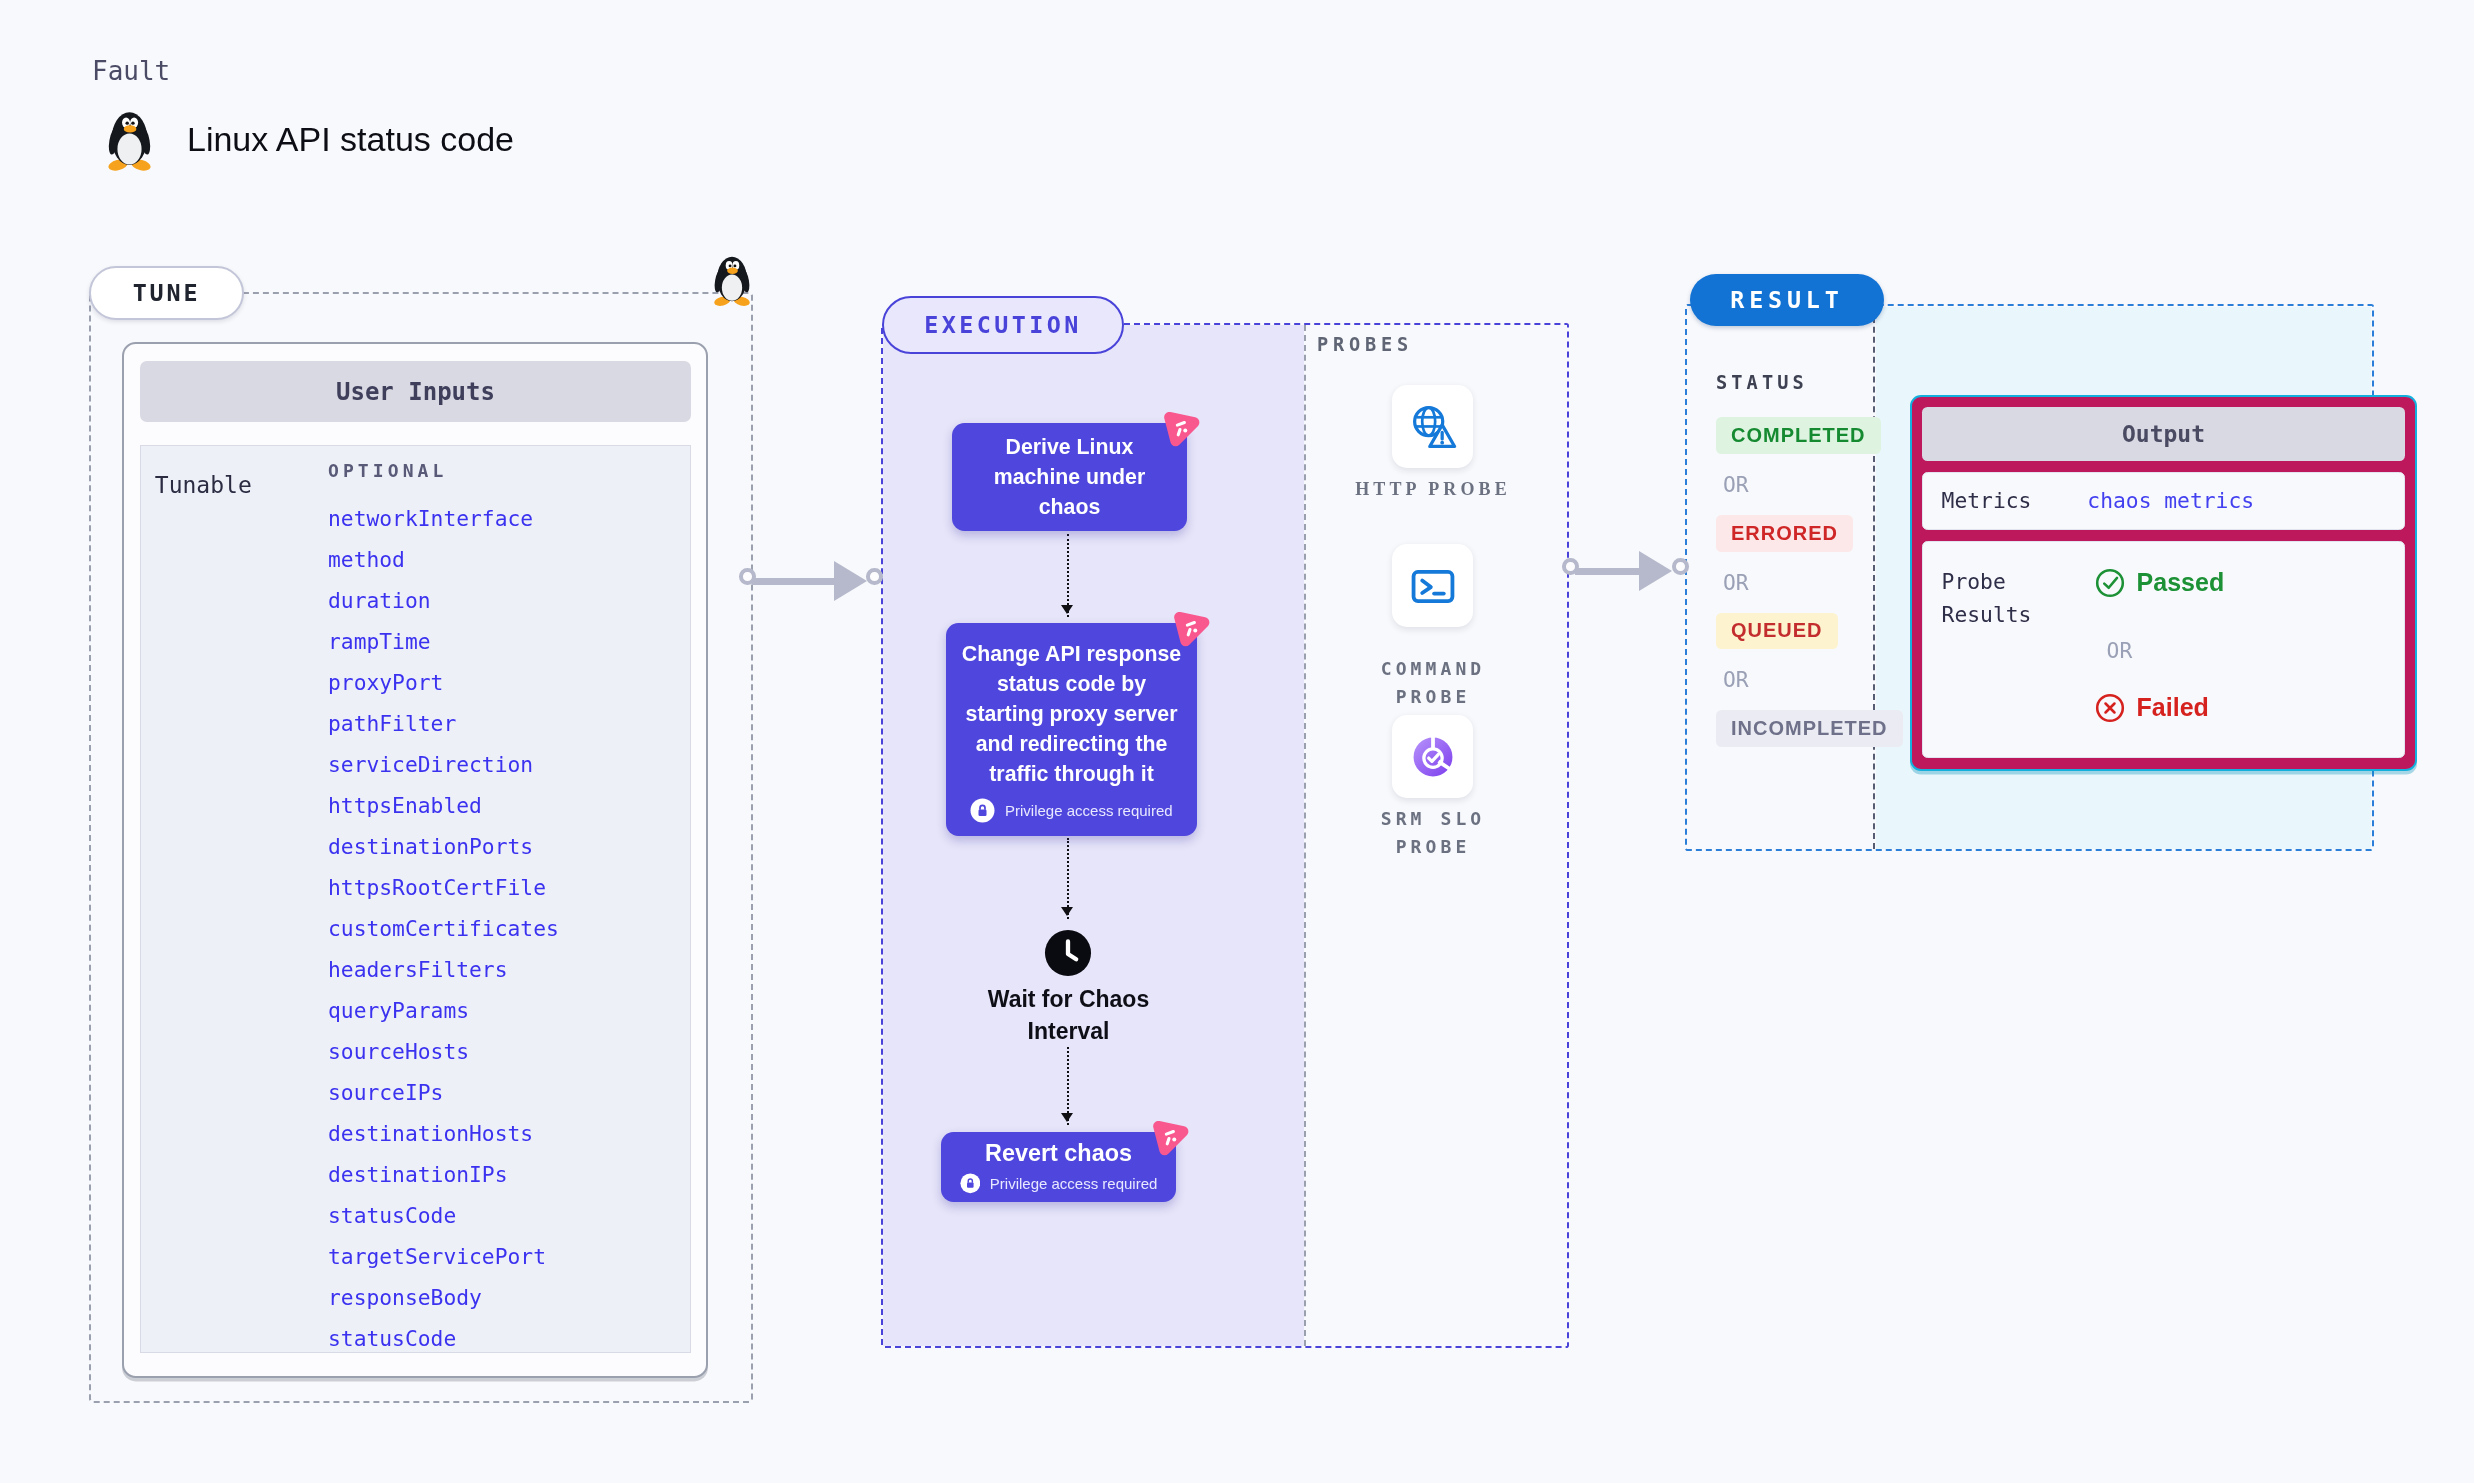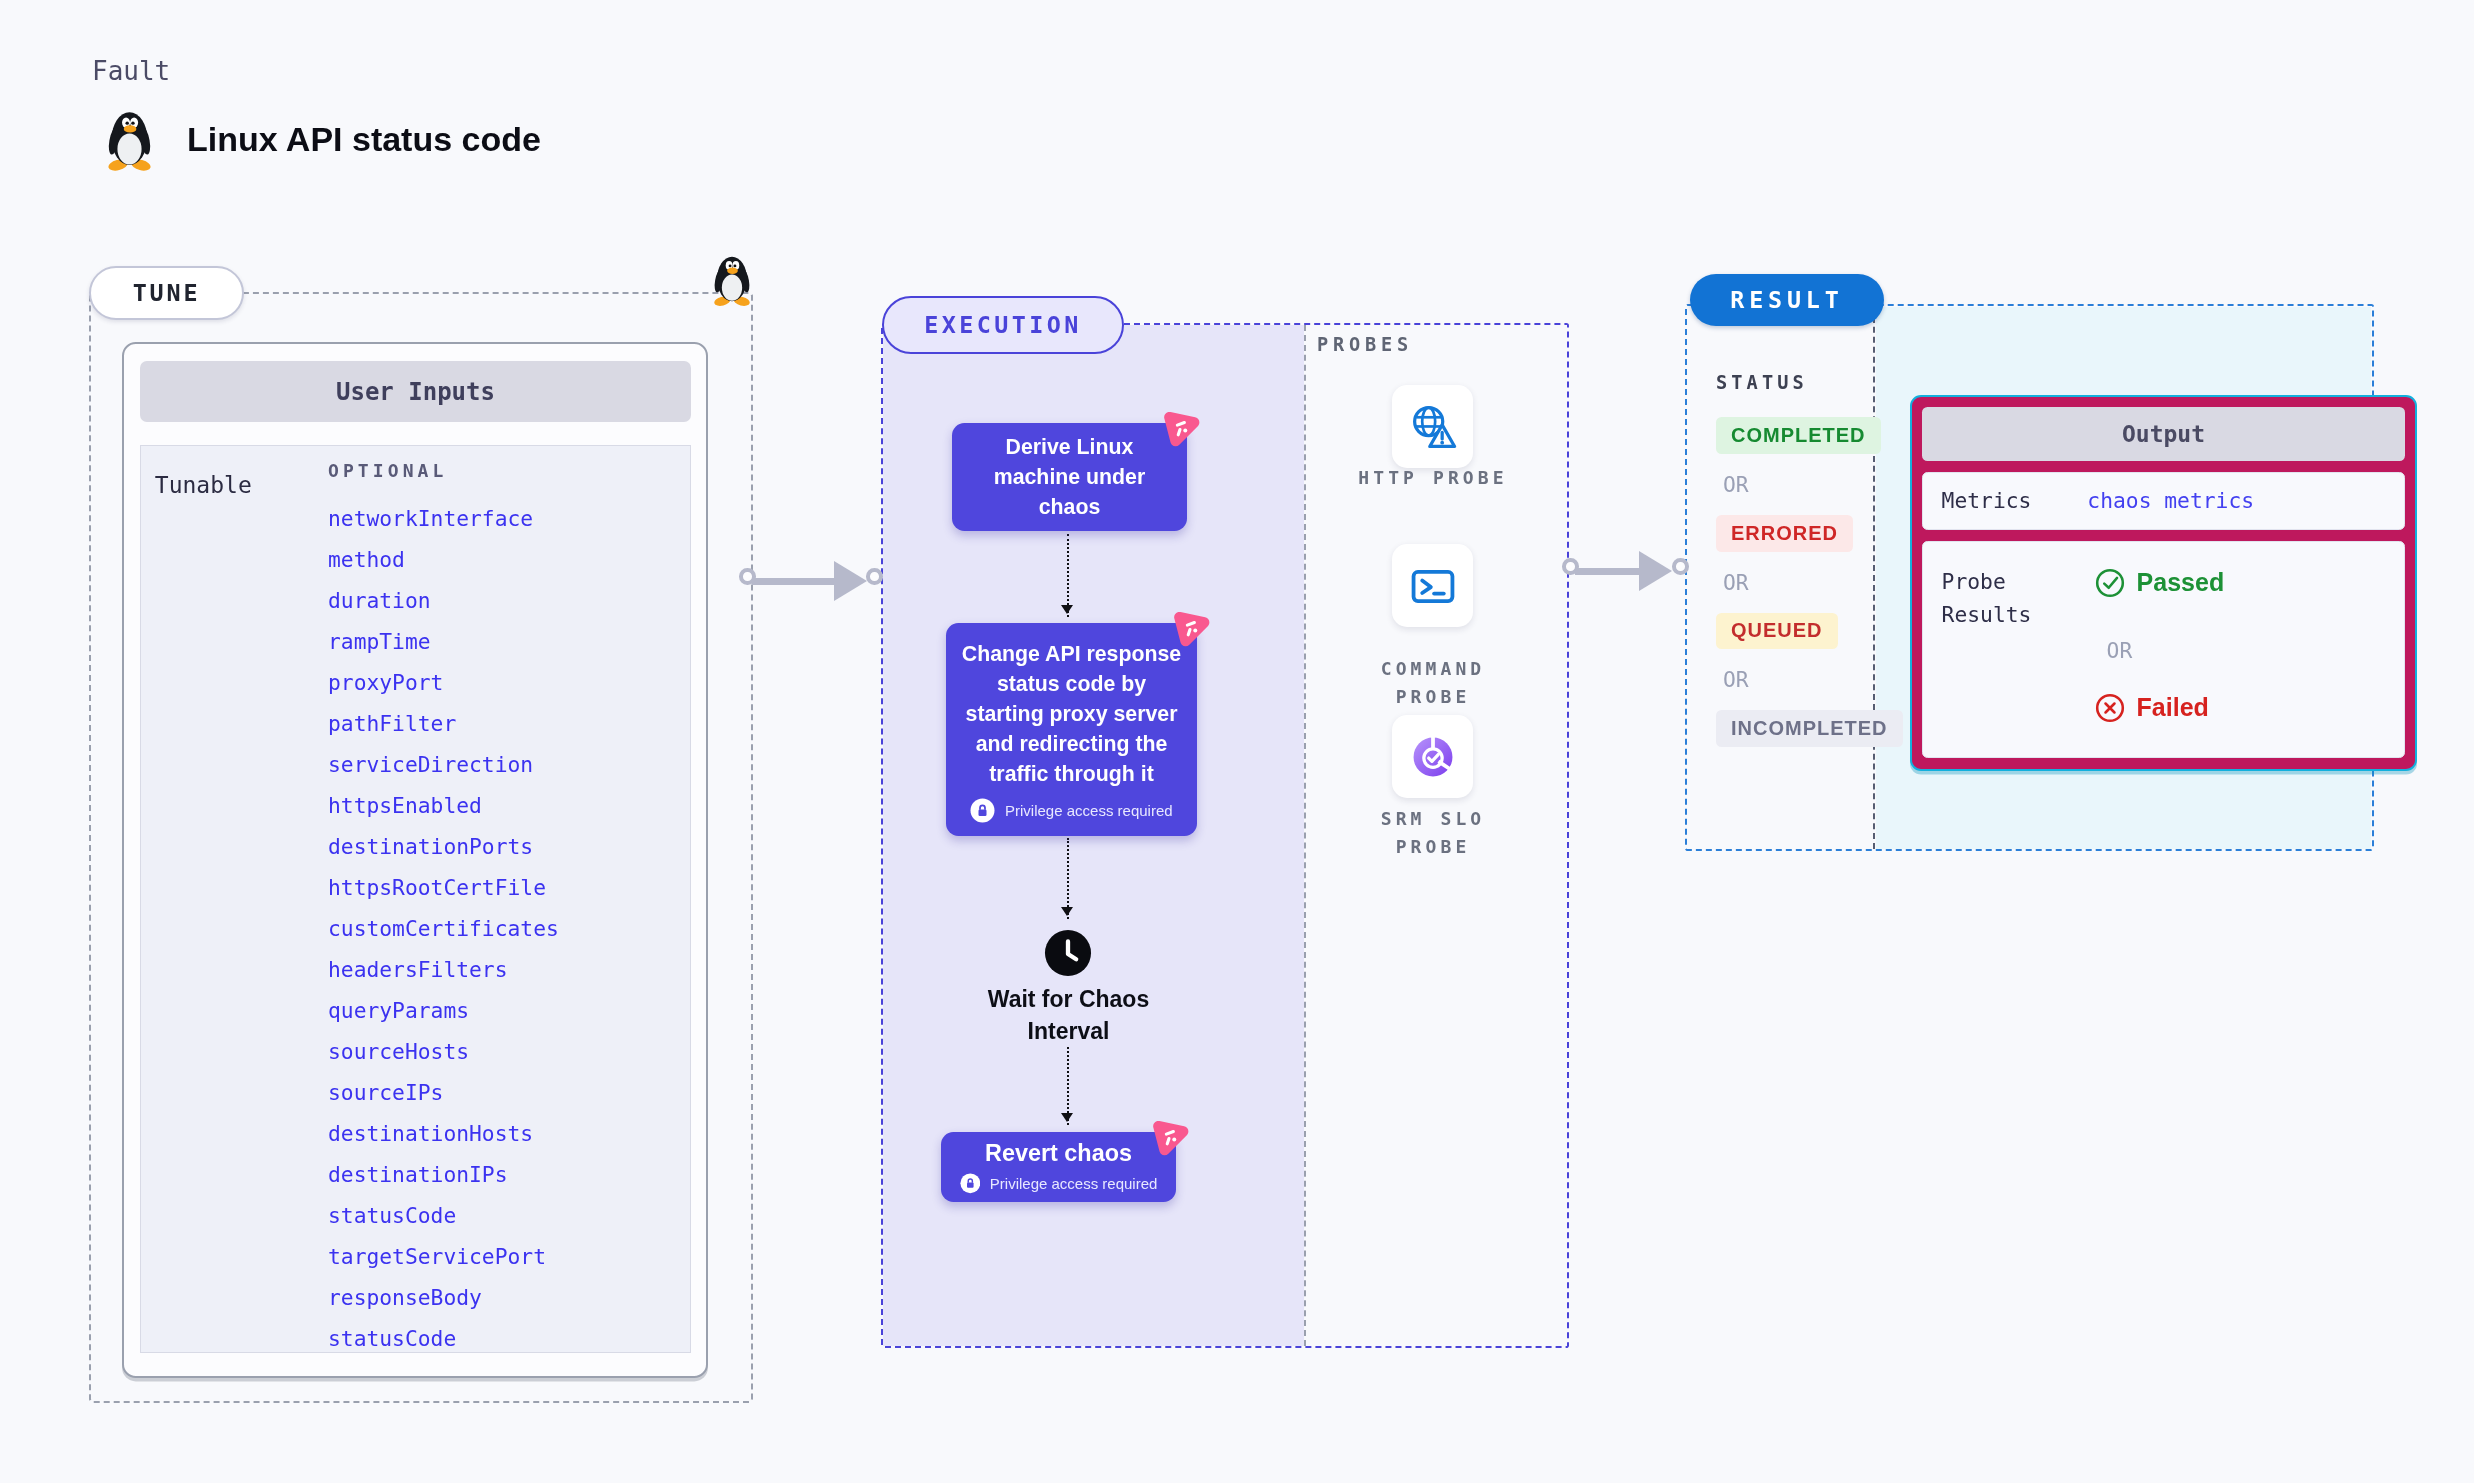--- a/index.html
+++ b/index.html
@@ -4,21 +4,21 @@
 <style>
   * { margin:0; padding:0; box-sizing:border-box; }
   html,body { background:#f8f9fc; }
   #canvas { position:relative; width:2475px; height:1483px; background:#f8f9fc; overflow:hidden;
             font-family:"Liberation Sans",sans-serif; }
 
   
   .kicker { position:absolute; left:92px; top:56px; font-family:"DejaVu Sans Mono",monospace;
             font-size:26px; color:#4b4b66; }
   .title-penguin { position:absolute; left:98px; top:103px; width:63px; height:69px; }
-  .page-title { position:absolute; left:187px; top:120px; font-size:34px; font-weight:700;
+  .page-title { position:absolute; left:187px; top:120px; font-size:34px; font-weight:400;
                 color:#0c0d15; font-family:"Liberation Sans",sans-serif; }
 
   
   .pill { position:absolute; display:flex; align-items:center; justify-content:center;
           border-radius:33px; font-family:"DejaVu Sans Mono",monospace; font-weight:bold; }
   .pill-tune { left:89px; top:266px; width:155px; height:54px; background:#ffffff;
                border:2.1px solid #c3c6d8; color:#20242f; font-size:23.4px; letter-spacing:2.8px;
                box-shadow:0 2.1px 4.1px rgba(40,40,80,.12); z-index:6; }
   .pill-exec { left:882px; top:296px; width:242px; height:58px; background:#e8e7fc;
                border:2.8px solid #4a43d9; color:#4a43d9; font-size:23.4px; letter-spacing:3.4px; z-index:6; }
@@ -280,21 +280,21 @@
     <svg viewBox="0 0 100 100">
       <circle cx="42" cy="40" r="26" stroke="#1479d8" stroke-width="6" fill="none"></circle>
       <ellipse cx="42" cy="40" rx="12" ry="26" stroke="#1479d8" stroke-width="5" fill="none"></ellipse>
       <line x1="19" y1="32" x2="65" y2="32" stroke="#1479d8" stroke-width="5"></line>
       <line x1="19" y1="49" x2="65" y2="49" stroke="#1479d8" stroke-width="5"></line>
       <path d="M67 46 L90 86 L44 86 Z" fill="#ffffff" stroke="#1479d8" stroke-width="6" stroke-linejoin="round"></path>
       <line x1="67" y1="60" x2="67" y2="72" stroke="#1479d8" stroke-width="6" stroke-linecap="round"></line>
       <circle cx="67" cy="79" r="3.5" fill="#1479d8"></circle>
     </svg>
   </div>
-  <div class="probe-label" style="top:464px;">HTTP PROBE</div>
+  <div class="probe-label" style="top:476px;font-family:Liberation Serif, serif;">HTTP PROBE</div>
 
   <div class="probe-card" style="top:544px;">
     <svg viewBox="0 0 100 100">
       <rect x="14" y="24" width="72" height="54" rx="8" stroke="#1479d8" stroke-width="7" fill="none"></rect>
       <path d="M30 40 L46 52 L30 63" stroke="#1479d8" stroke-width="7" fill="none" stroke-linecap="round" stroke-linejoin="round"></path>
       <line x1="52" y1="64" x2="70" y2="64" stroke="#1479d8" stroke-width="7" stroke-linecap="round"></line>
     </svg>
   </div>
   <div class="probe-label" style="top:635px;margin-top:20px;">COMMAND PROBE</div>
 

